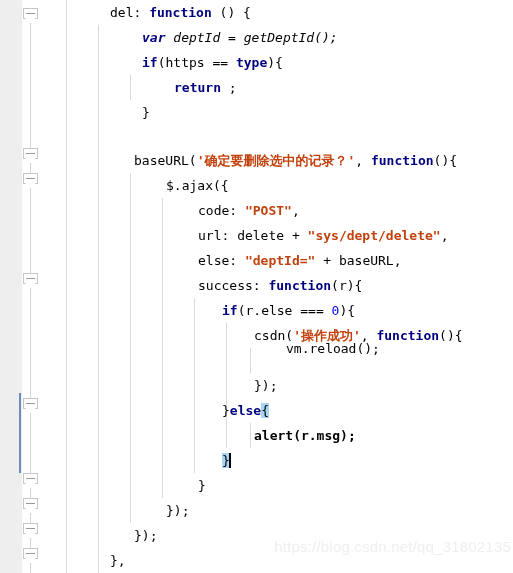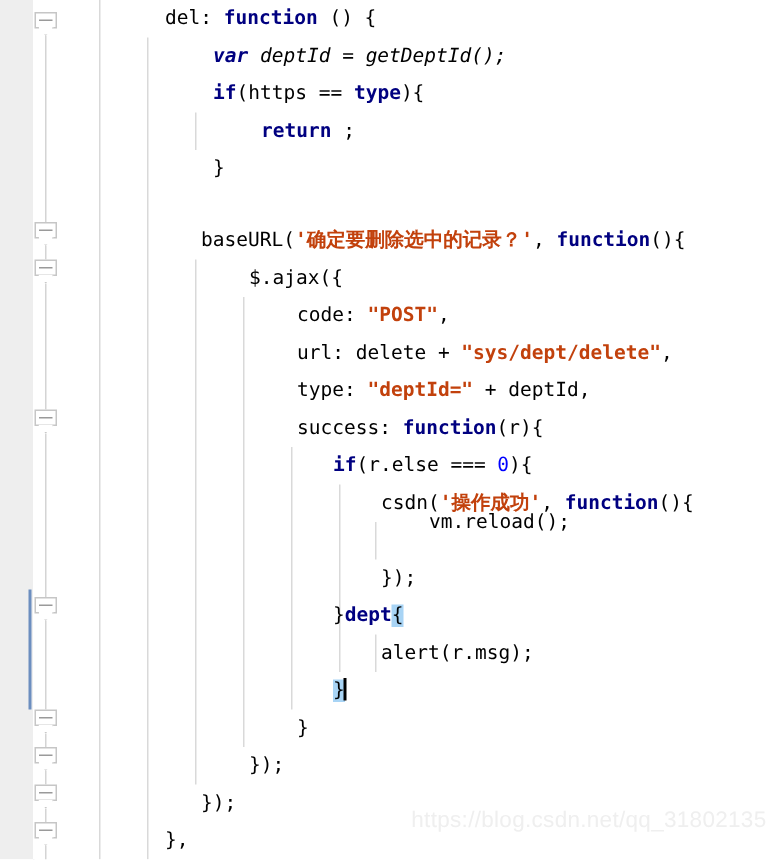--- a/index.html
+++ b/index.html
@@ -248,28 +248,28 @@
         <div class="code-line" style="top: 0px; padding-left: 66px;"><span class="plain">del: </span><span class="kw">function</span><span class="plain"> () {</span></div>
         <div class="code-line" style="top: 25px; padding-left: 98px; font-style: italic;"><span class="kw">var</span><span class="plain"> deptId = getDeptId();</span></div>
         <div class="code-line" style="top: 50px; padding-left: 98px;"><span class="kw">if</span><span class="plain">(https == </span><span class="kw">type</span><span class="plain">){</span></div>
         <div class="code-line" style="top: 75px; padding-left: 130px;"><span class="kw">return</span><span class="plain"> ;</span></div>
         <div class="code-line" style="top: 100px; padding-left: 98px;"><span class="plain">}</span></div>
         <div class="code-line" style="top: 125px; padding-left: 98px;"></div>
         <div class="code-line" style="top: 148px; padding-left: 90px;"><span class="plain">baseURL(</span><span class="str">'确定要删除选中的记录？'</span><span class="plain">, </span><span class="kw">function</span><span class="plain">(){</span></div>
         <div class="code-line" style="top: 173px; padding-left: 122px;"><span class="plain">$.ajax({</span></div>
         <div class="code-line" style="top: 198px; padding-left: 154px;"><span class="plain">code: </span><span class="str">"POST"</span><span class="plain">,</span></div>
         <div class="code-line" style="top: 223px; padding-left: 154px;"><span class="plain">url: delete + </span><span class="str">"sys/dept/delete"</span><span class="plain">,</span></div>
-        <div class="code-line" style="top: 248px; padding-left: 154px;"><span class="plain">type: </span><span class="str">"deptId="</span><span class="plain"> + deptId,</span></div>
+        <div class="code-line" style="top: 248px; padding-left: 154px;"><span class="plain">else: </span><span class="str">"deptId="</span><span class="plain"> + baseURL,</span></div>
         <div class="code-line" style="top: 273px; padding-left: 154px;"><span class="plain">success: </span><span class="kw">function</span><span class="plain">(r){</span></div>
         <div class="code-line" style="top: 298px; padding-left: 178px;"><span class="kw">if</span><span class="plain">(r.else === </span><span class="num">0</span><span class="plain">){</span></div>
         <div class="code-line" style="top: 323px; padding-left: 210px;"><span class="plain">csdn(</span><span class="str">'操作成功'</span><span class="plain">, </span><span class="kw">function</span><span class="plain">(){</span></div>
         <div class="code-line" style="top: 336px; padding-left: 242px;"><span class="plain">vm.reload();</span></div>
         <div class="code-line" style="top: 373px; padding-left: 210px;"><span class="plain">});</span></div>
-        <div class="code-line" style="top: 398px; padding-left: 178px;"><span class="plain">}</span><span class="kw">dept</span><span class="brace-hl">{</span></div>
-        <div class="code-line" style="top: 423px; padding-left: 210px;"><span class="plain">alert(r.msg);</span></div>
+        <div class="code-line" style="top: 398px; padding-left: 178px;"><span class="plain">}</span><span class="kw">else</span><span class="brace-hl">{</span></div>
+        <div class="code-line" style="top: 423px; padding-left: 210px; font-weight: bold;"><span class="plain">alert(r.msg);</span></div>
         <div class="code-line" style="top: 448px; padding-left: 178px;"><span class="brace-hl">}</span><span class="caret"></span></div>
         <div class="code-line" style="top: 473px; padding-left: 154px;"><span class="plain">}</span></div>
         <div class="code-line" style="top: 498px; padding-left: 122px;"><span class="plain">});</span></div>
         <div class="code-line" style="top: 523px; padding-left: 90px;"><span class="plain">});</span></div>
         <div class="code-line" style="top: 548px; padding-left: 66px;"><span class="plain">},</span></div>
       </div>
   </div>
 
   <div id="watermark">https://blog.csdn.net/qq_31802135</div>
 </div>

